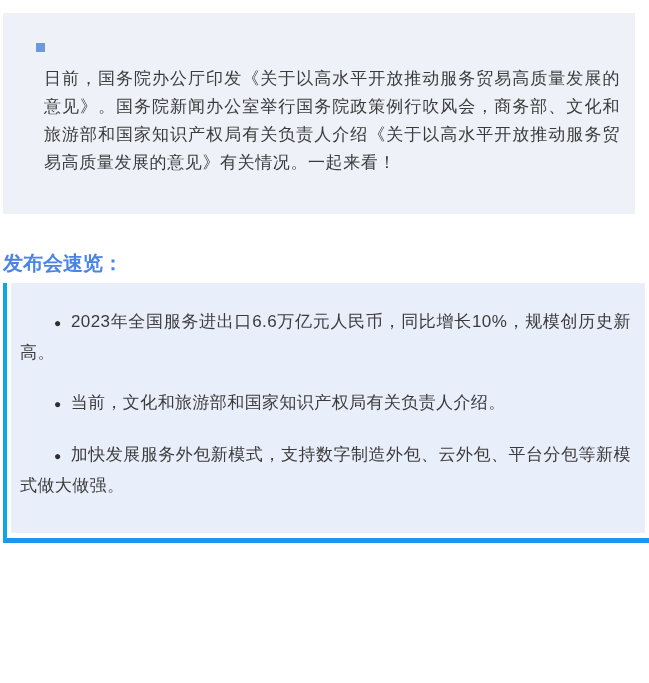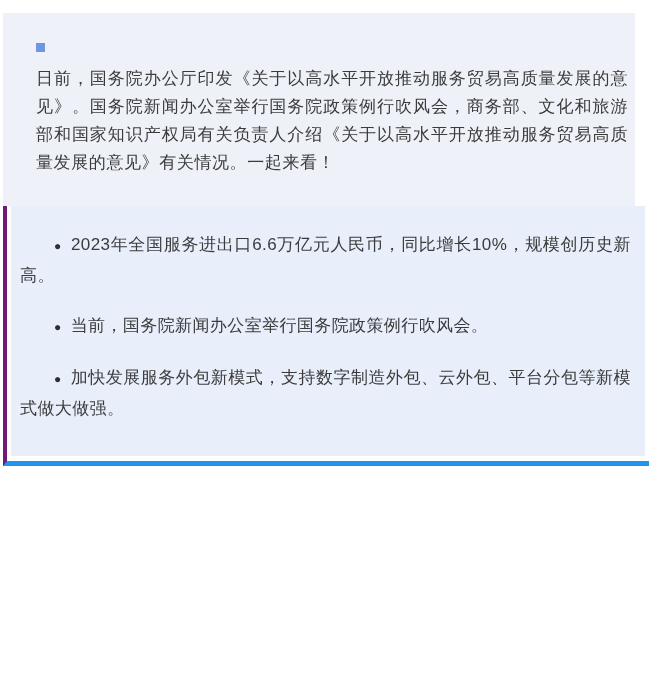--- a/index.html
+++ b/index.html
@@ -22,41 +22,41 @@
     box-sizing: border-box;
   }
   .intro-marker {
     display: block;
     width: 9px;
     height: 9px;
     background: #6d97e4;
     margin-bottom: 13px;
   }
   .intro-text {
-    margin: 0;
+    margin: 8px;
     font-size: 17px;
     line-height: 28px;
     letter-spacing: 0.6px;
     color: #3b3b3b;
     text-align: justify;
   }
 
   
   .briefing-heading {
     margin: 39px 0 9px 3px;
     font-size: 20px;
     line-height: 21px;
     font-weight: bold;
     color: #4a85e5;
   }
 
   
   .briefing-outer {
     margin-left: 3px;
-    border-left: 4px solid #701a75;
+    border-left: 4px solid #0ea5e9;
     border-bottom: 5px solid #2095ef;
     padding: 0 4px 5px 4px;
   }
   .briefing-inner {
     background: #e8eefa;
     padding: 24px 14px 17px 9px;
   }
   .bullet-item {
     margin: 0 0 21px 0;
     text-indent: 2em;
@@ -78,27 +78,28 @@
 </head>
 <body>
 
 <div class="page">
 
   <section class="intro-box">
     <span class="intro-marker"></span>
     <p class="intro-text">日前，国务院办公厅印发《关于以高水平开放推动服务贸易高质量发展的意见》。国务院新闻办公室举行国务院政策例行吹风会，商务部、文化和旅游部和国家知识产权局有关负责人介绍《关于以高水平开放推动服务贸易高质量发展的意见》有关情况。一起来看！</p>
   </section>
 
+  <h2 class="briefing-heading">发布会速览：</h2>
 
   <section class="briefing-outer">
     <div class="briefing-inner">
 
       <p class="bullet-item"><span class="dot">●</span><span>2023年全国服务进出口6.6万亿元人民币，同比增长10%，规模创历史新高。</span></p>
 
-      <p class="bullet-item"><span class="dot">●</span><span>当前，国务院新闻办公室举行国务院政策例行吹风会。</span></p>
+      <p class="bullet-item"><span class="dot">●</span><span>当前，文化和旅游部和国家知识产权局有关负责人介绍。</span></p>
 
 
 
 
       <p class="bullet-item"><span class="dot">●</span><span>加快发展服务外包新模式，支持数字制造外包、云外包、平台分包等新模式做大做强。</span></p>
 
     </div>
   </section>
 
 </div>

